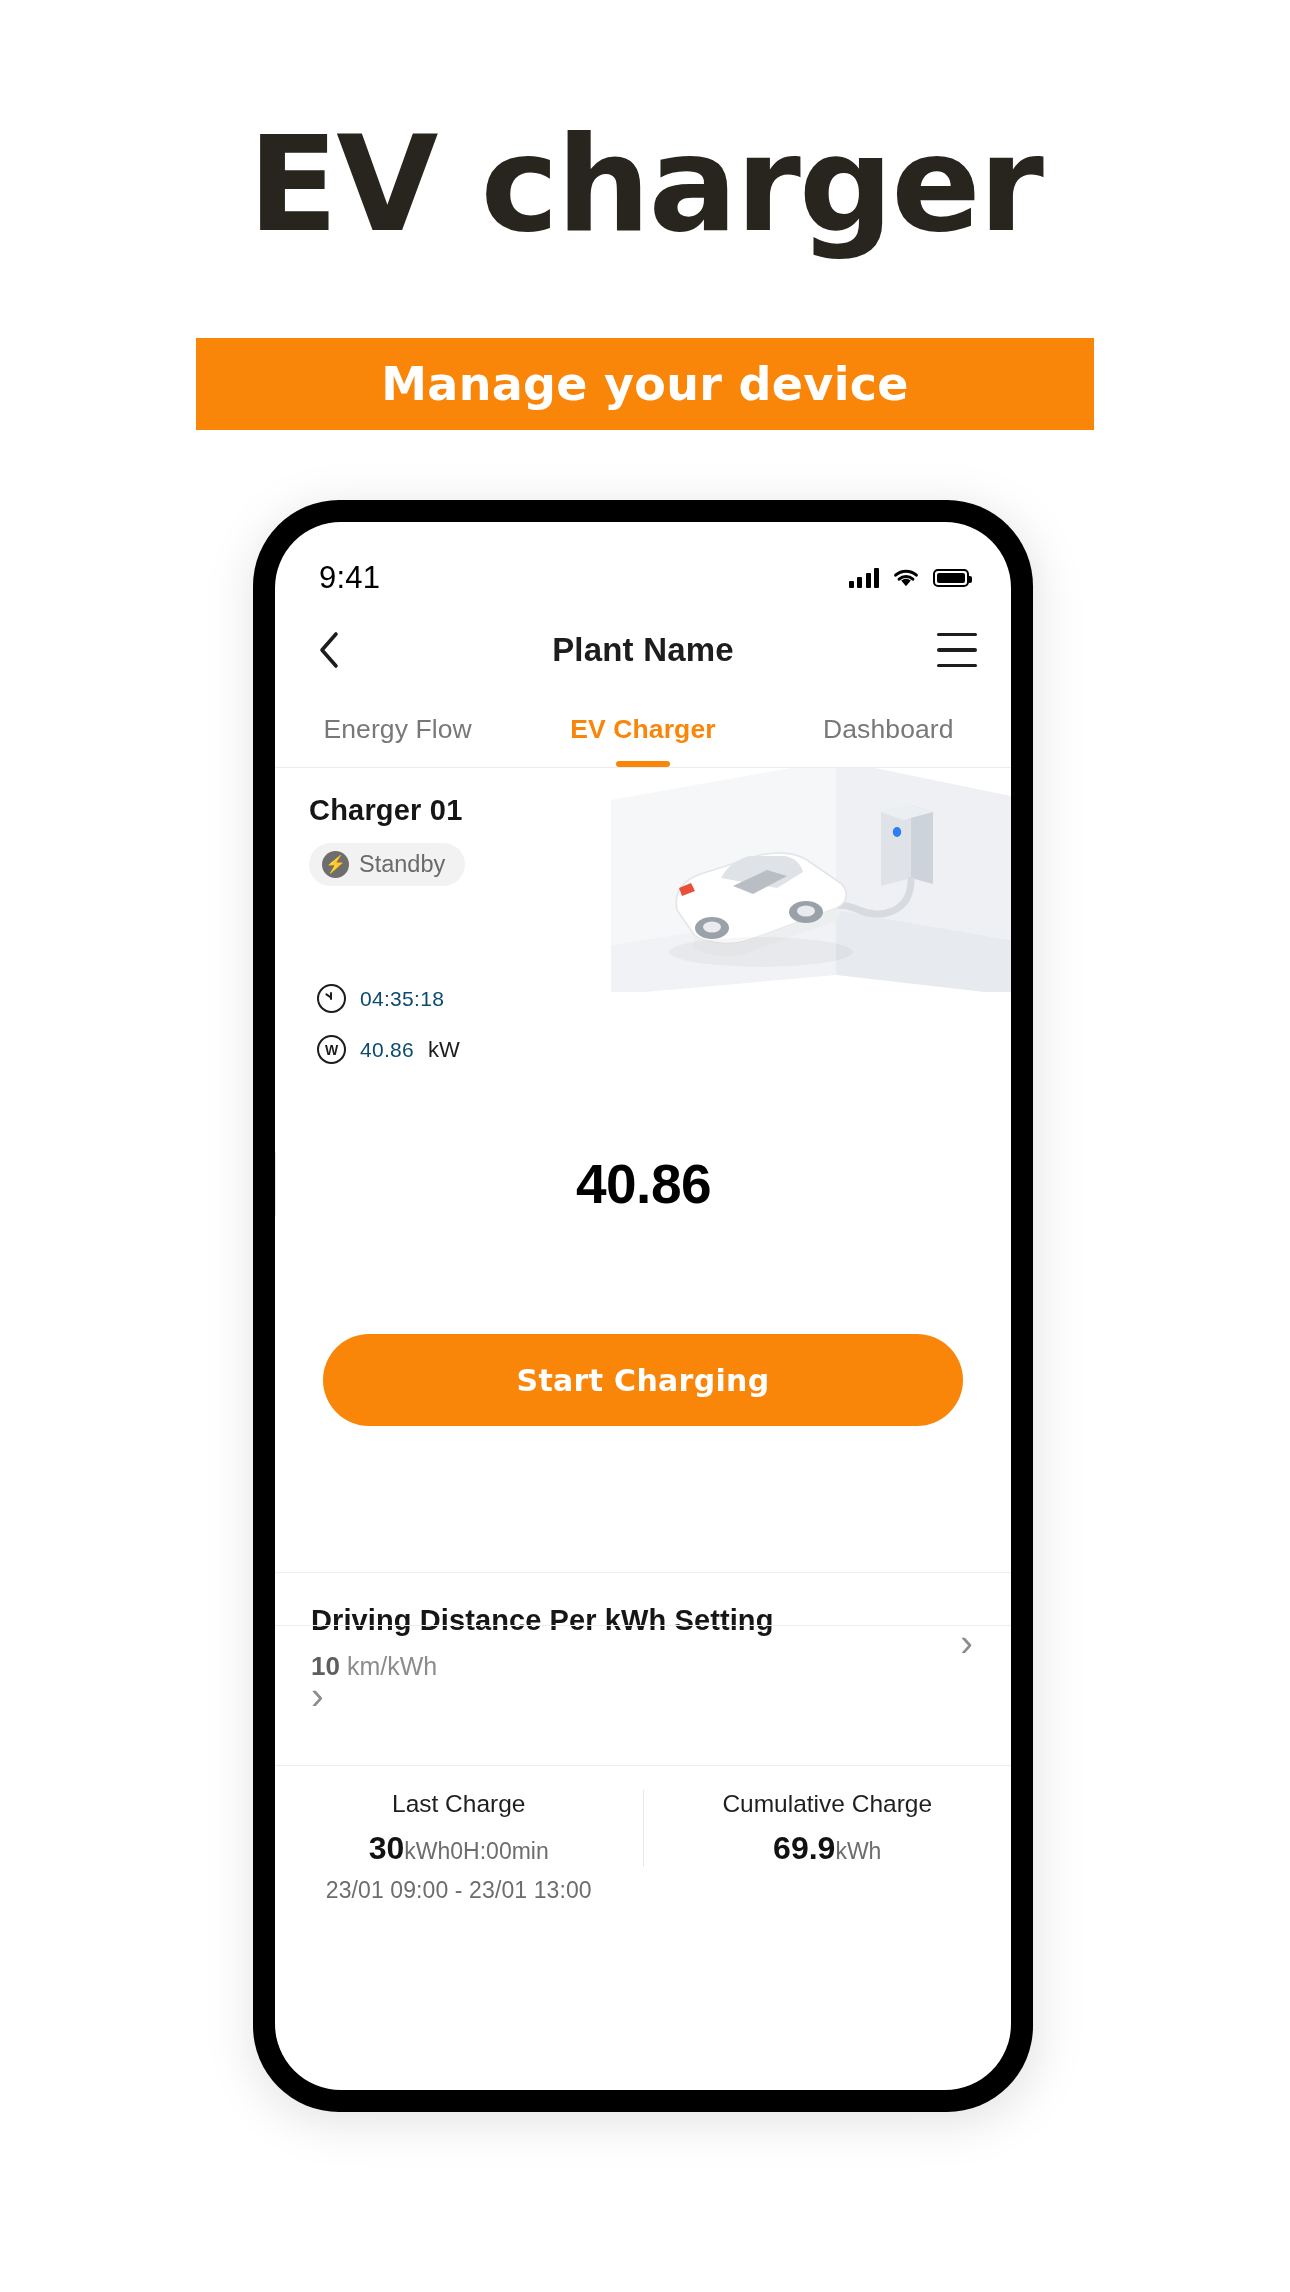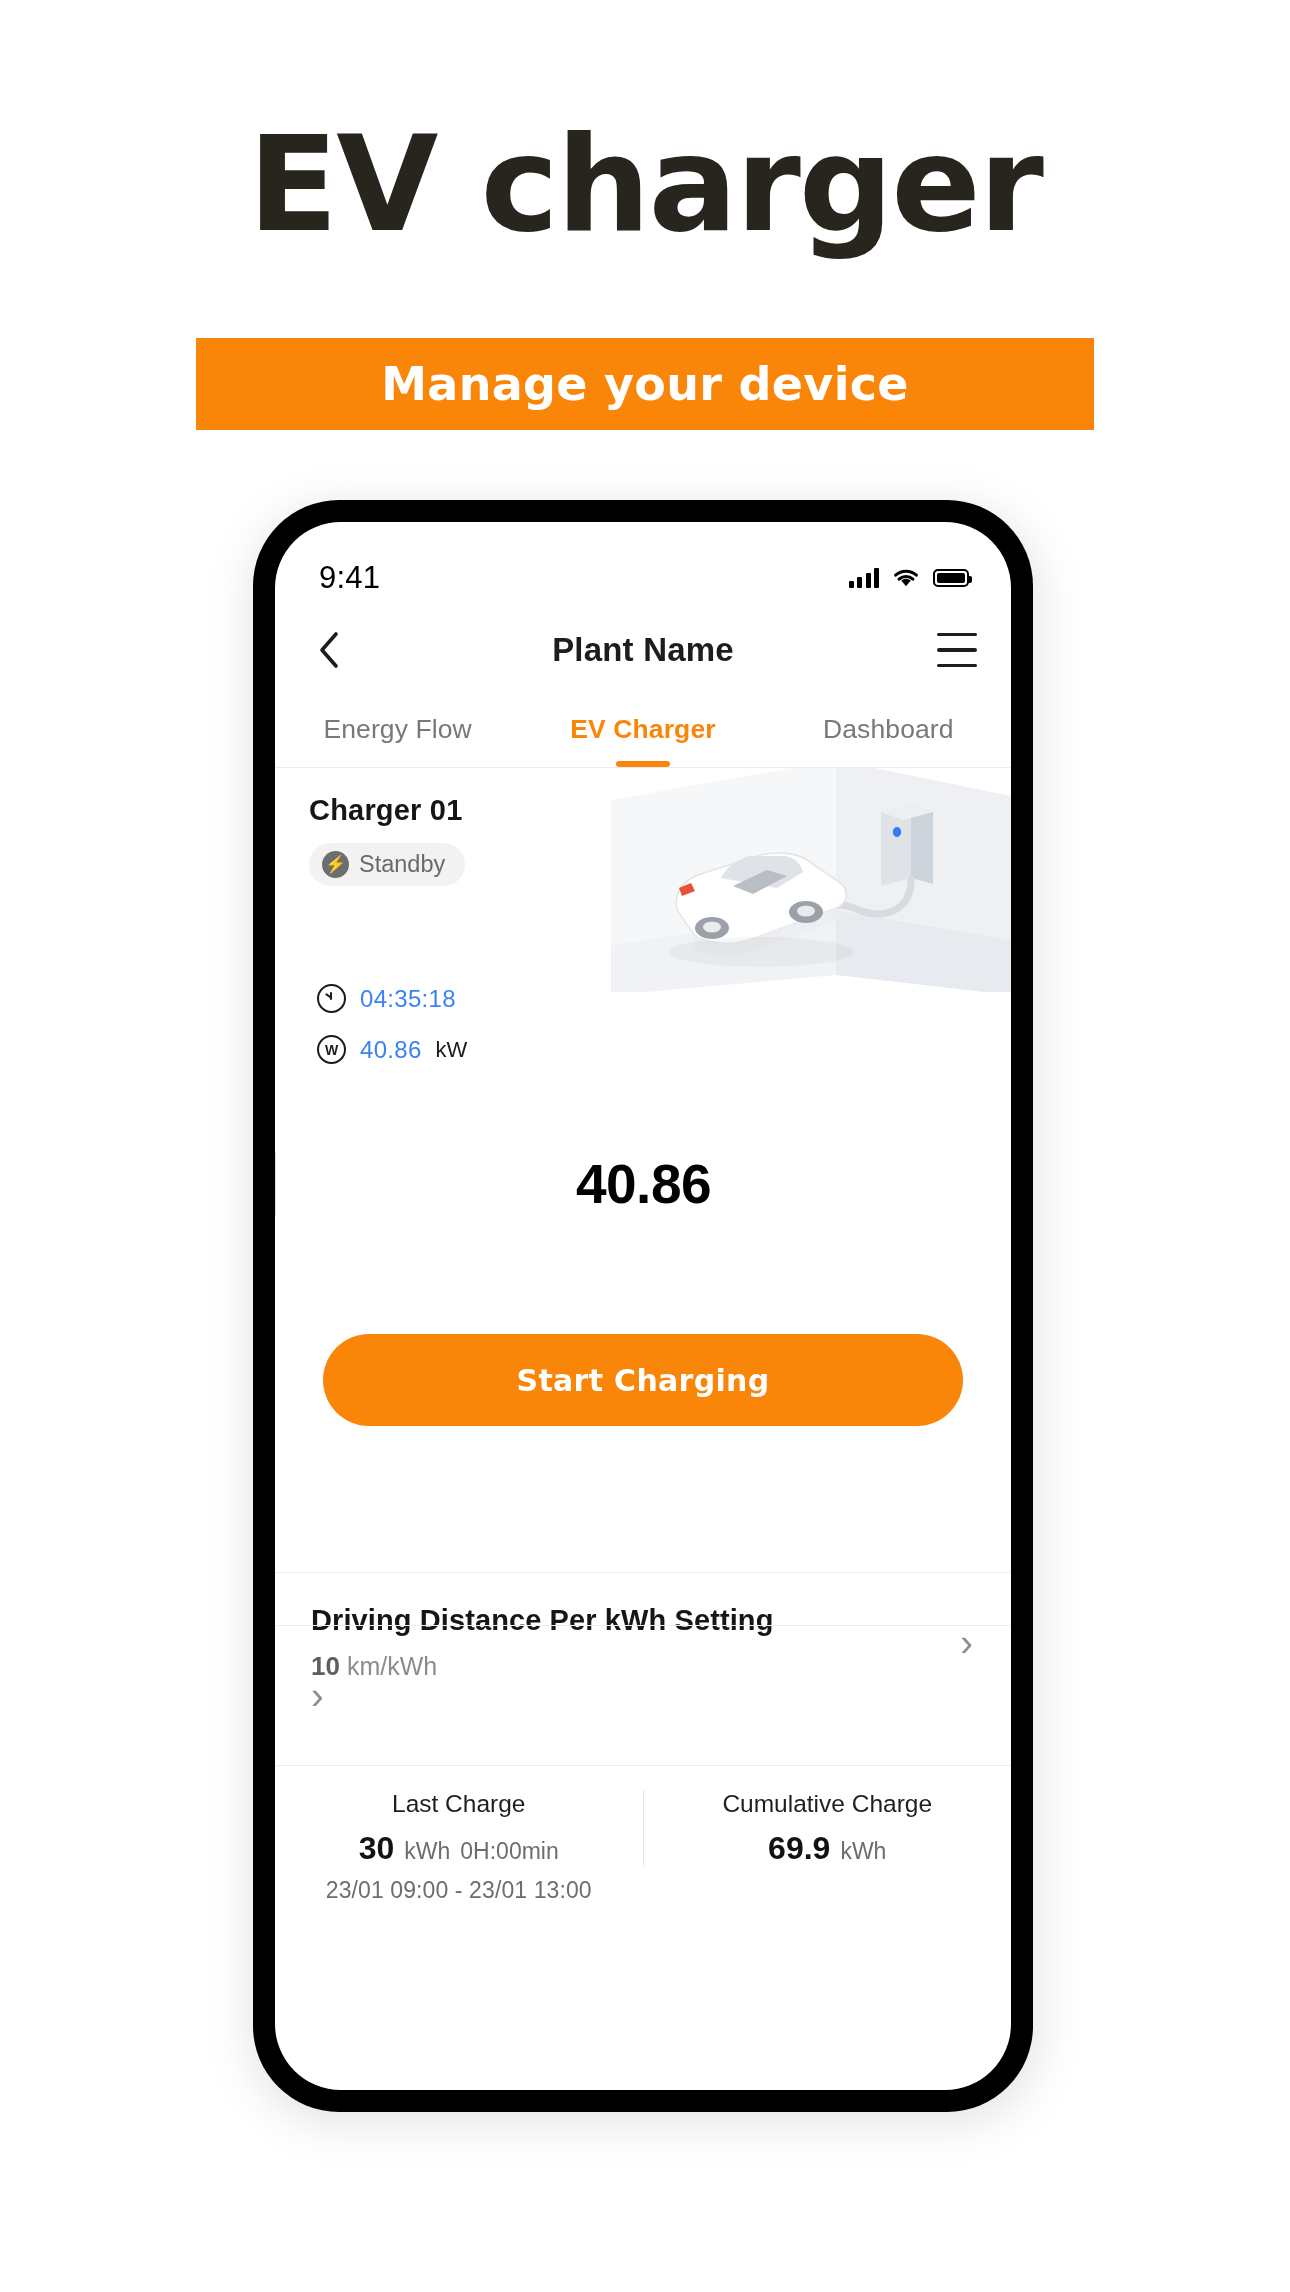--- a/index.html
+++ b/index.html
@@ -138,21 +138,21 @@
   .meta-row { display:flex; align-items:center; gap: 14px; margin-bottom: 22px; }
   .meta-ico {
     width: 29px; height: 29px; border-radius: 50%;
     border: 2.4px solid #1c1c1c; position: relative;
     display:flex; align-items:center; justify-content:center;
     font-size: 14px; font-weight:700; color:#1c1c1c;
   }
   .clock-h { position:absolute; width:2.4px; height:8px; background:#1c1c1c; top:5.5px; left:11px; border-radius:2px; }
   .clock-m { position:absolute; width:2.4px; height:7px; background:#1c1c1c; top:12px; left:11px;
              border-radius:2px; transform-origin: top center; transform: rotate(125deg); }
-  .meta-val { font-size: 24px; color: #3b82f6; letter-spacing: 0.3px; }
+  .meta-val { font-size: 21px; color: #0c4a6e; letter-spacing: 0.3px; }
   .meta-unit { font-size: 22px; color: #1c1c1c; }
 
   
   .stats {
     position: absolute; top: 630px; left: 0; width: 736px;
     display: flex; align-items: flex-start;
   }
   .stat { flex: 1; text-align: center; padding: 0 10px; }
   .stat.divider { border-left: 1.5px solid #e6e6e6; }
   .stat-value {
@@ -197,21 +197,21 @@
 
   
   .summary {
     position: absolute; top: 1243px; left: 0; width: 736px; height: 160px;
     border-top: 1.5px solid #ededed;
     display:flex; align-items: flex-start; padding-top: 24px;
   }
   .sum-col { flex: 1; text-align:center; padding: 0 6px; }
   .sum-col.divider { border-left: 1.5px solid #e6e6e6; }
   .sum-title { font-size: 24.5px; color: #1f1f1f; }
-  .sum-line { margin-top: 12px; display:flex; align-items: baseline; justify-content:center; gap: 10px; }
+  .sum-line { margin-top: 12px; display:flex; align-items: baseline; justify-content:center; }
   .sum-big { font-size: 32px; font-weight: 700; color:#121212; }
   .sum-unit { font-size: 23px; color: #6d6d6d; }
   .sum-dates { margin-top: 10px; font-size: 23px; color: #6d6d6d; letter-spacing: 0.1px; }
 </style>
 </head>
 <body>
 
 <div class="page">
 
   <div class="promo-title">EV charger</div>

